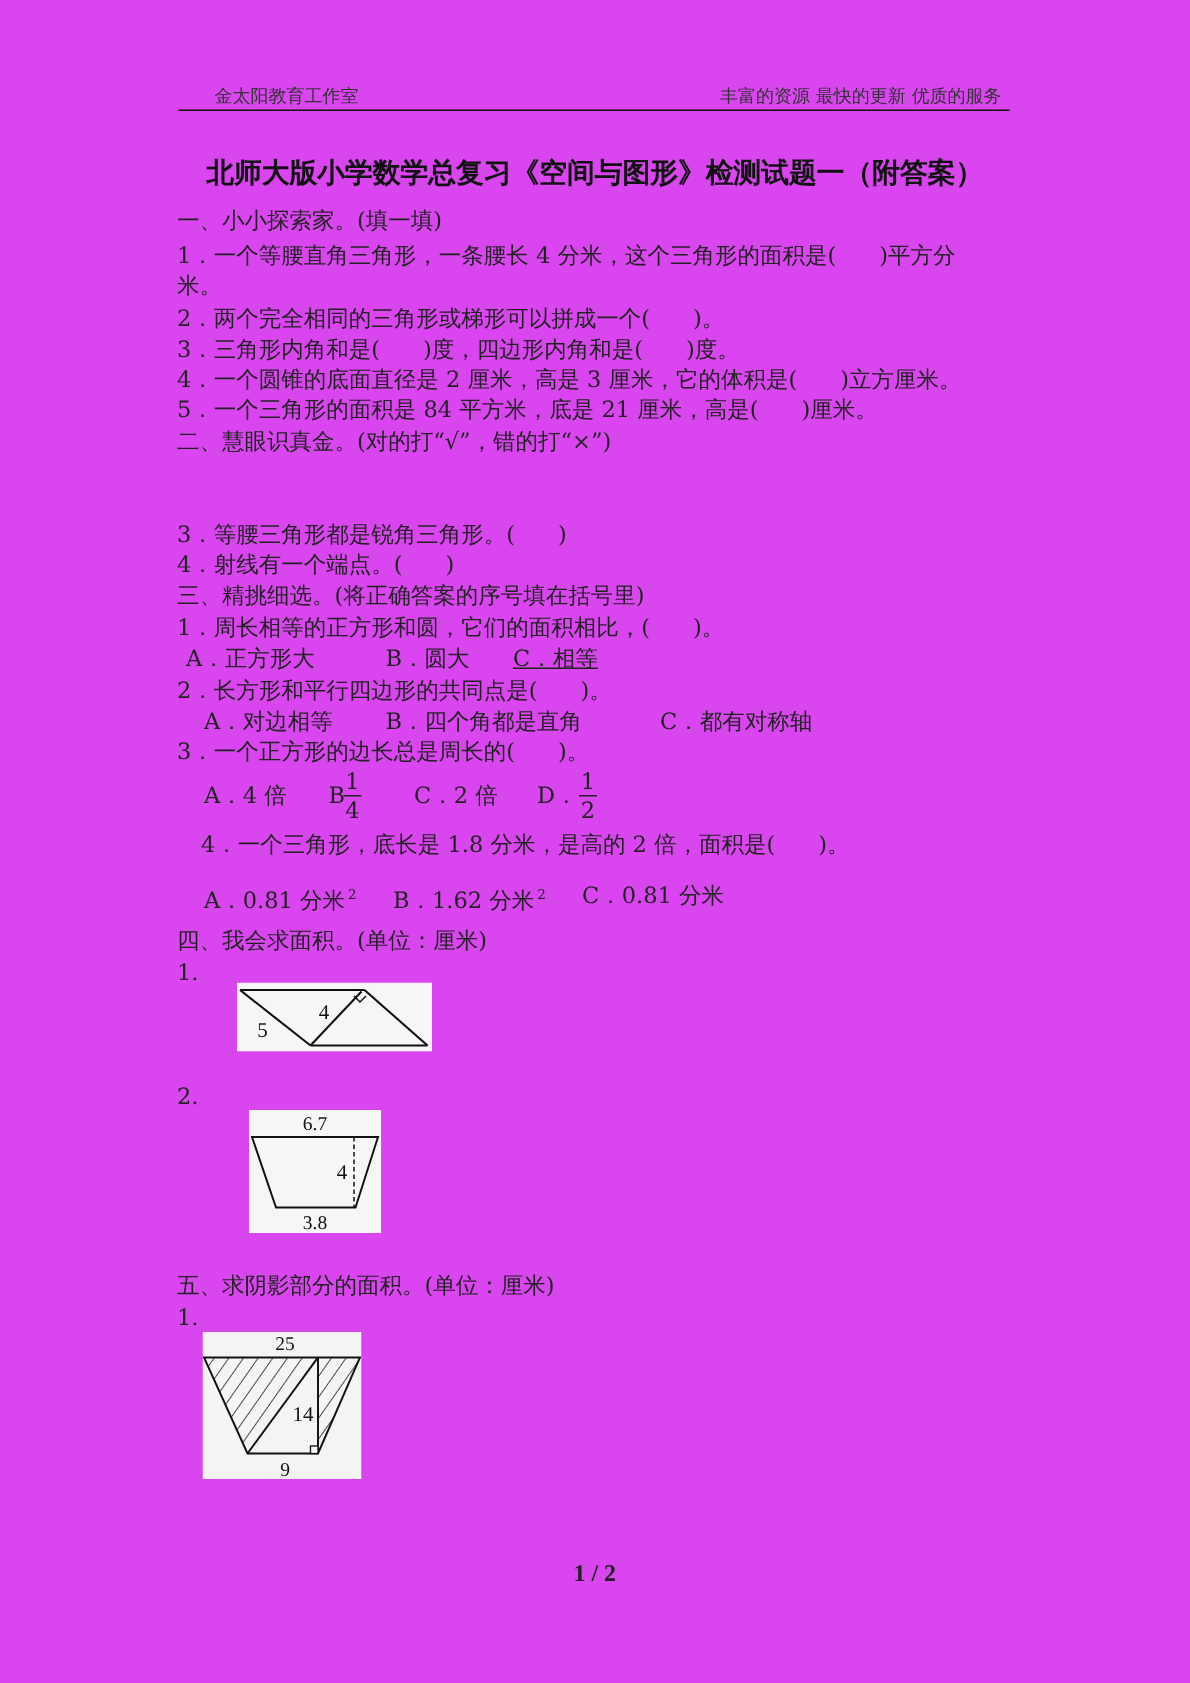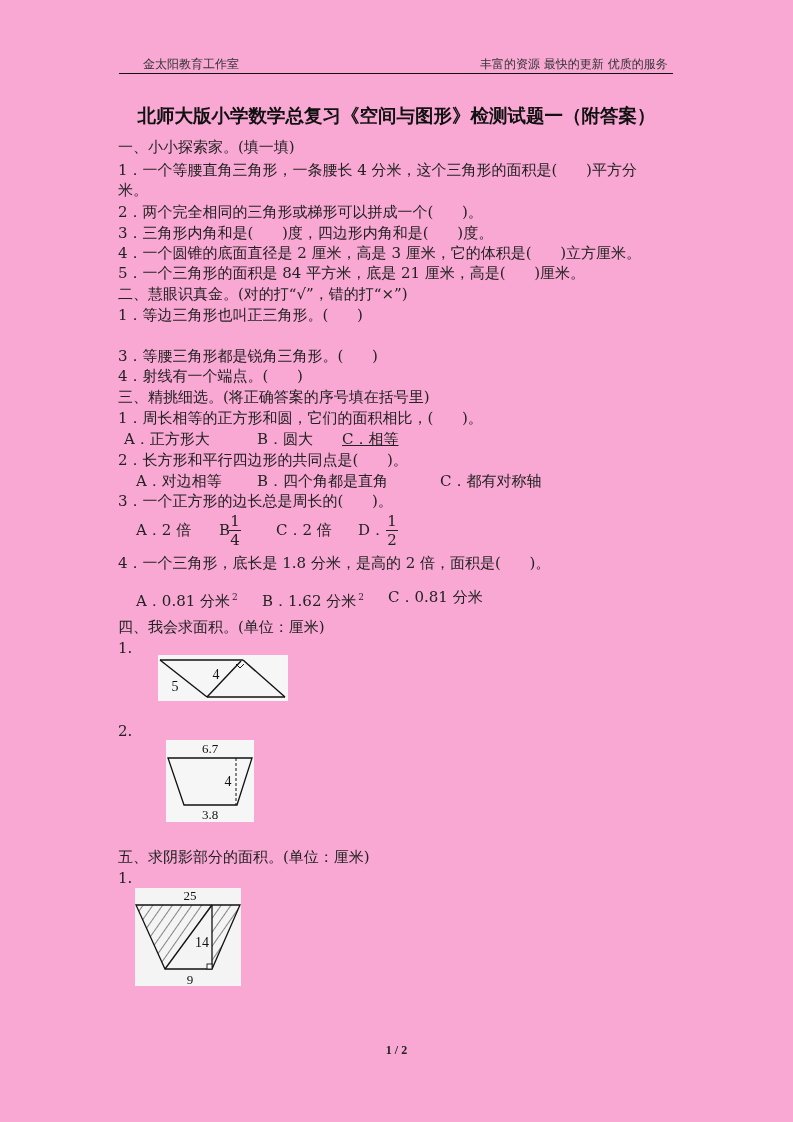--- a/index.html
+++ b/index.html
@@ -1,20 +1,20 @@
 <!DOCTYPE html>
 <html><head>
 <meta charset="utf-8">
 <style>
   html, body { margin: 0; padding: 0; background: #ffffff; }
   #page {
     position: relative;
     width: 793px;
     height: 1122px;
-    background: #f9a8d4;
+    background: #d946ef;
     overflow: hidden;
     font-family: "DejaVu Serif", "Liberation Serif", serif;
     color: #222;
   }
   .hdr {
     position: absolute;
     top: 56px;
     font-size: 12px;
     line-height: 16px;
     color: #333;
@@ -78,21 +78,21 @@
   .fig text {
     font-family: "Liberation Serif", "DejaVu Serif", serif;
     fill: #111;
   }
   #footer {
     position: absolute;
     left: 0;
     width: 793px;
     top: 1042px;
     text-align: center;
-    font-size: 12px;
+    font-size: 16px;
     font-weight: bold;
     line-height: 16px;
     white-space: pre;
     font-family: "Liberation Serif", "DejaVu Serif", serif;
   }
 </style>
 </head>
 <body>
 
 <div id="page">
@@ -105,53 +105,52 @@
 
   <div class="ln" style="top:137px;">一、小小探索家。(填一填)</div>
   <div class="ln" style="top:160px;">1．一个等腰直角三角形，一条腰长 4 分米，这个三角形的面积是(      )平方分</div>
   <div class="ln" style="top:180px;">米。</div>
   <div class="ln" style="top:202px;">2．两个完全相同的三角形或梯形可以拼成一个(      )。</div>
   <div class="ln" style="top:223px;">3．三角形内角和是(      )度，四边形内角和是(      )度。</div>
   <div class="ln" style="top:243px;">4．一个圆锥的底面直径是 2 厘米，高是 3 厘米，它的体积是(      )立方厘米。</div>
   <div class="ln" style="top:263px;">5．一个三角形的面积是 84 平方米，底是 21 厘米，高是(      )厘米。</div>
 
   <div class="ln" style="top:284px;">二、慧眼识真金。(对的打“√”，错的打“×”)</div>
-  <div class="ln" style="top:305px;">1．等边三角形也叫正三角形。(      )</div>
   <div class="ln" style="top:346px;">3．等腰三角形都是锐角三角形。(      )</div>
   <div class="ln" style="top:366px;">4．射线有一个端点。(      )</div>
 
   <div class="ln" style="top:387px;">三、精挑细选。(将正确答案的序号填在括号里)</div>
 
   <div class="ln" style="top:408px;">1．周长相等的正方形和圆，它们的面积相比，(      )。</div>
   <span class="opt" style="left:124px; top:429px;">A．正方形大</span>
   <span class="opt" style="left:257px; top:429px;">B．圆大</span>
   <span class="opt" style="left:342px; top:429px;text-decoration:underline;">C．相等</span>
 
   <div class="ln" style="top:450px;">2．长方形和平行四边形的共同点是(      )。</div>
   <span class="opt" style="left:136px; top:471px;">A．对边相等</span>
   <span class="opt" style="left:257px; top:471px;">B．四个角都是直角</span>
   <span class="opt" style="left:440px; top:471px;">C．都有对称轴</span>
 
   <div class="ln" style="top:491px;">3．一个正方形的边长总是周长的(      )。</div>
-  <span class="opt" style="left:136px; top:520px;">A．2 倍</span>
+  <span class="opt" style="left:136px; top:520px;">A．4 倍</span>
   <span class="opt" style="left:219px; top:520px;">B</span>
   <div class="frac" style="left:229px; top:513px;">
     <div>1</div>
     <div class="bar"></div>
     <div>4</div>
   </div>
   <span class="opt" style="left:276px; top:520px;">C．2 倍</span>
   <span class="opt" style="left:358px; top:520px;">D．</span>
   <div class="frac" style="left:386px; top:513px;">
     <div>1</div>
     <div class="bar"></div>
     <div>2</div>
   </div>
 
-  <div class="ln" style="top:553px;">4．一个三角形，底长是 1.8 分米，是高的 2 倍，面积是(      )。</div>
+  <div class="ln" style="top:553px;margin-left:16px;">4．一个三角形，底长是 1.8 分米，是高的 2 倍，面积是(      )。</div>
   <span class="opt" style="left:136px; top:587px;"><span>A．0.81 分米</span><sup>2</sup></span>
   <span class="opt" style="left:262px; top:587px;"><span>B．1.62 分米</span><sup>2</sup></span>
   <span class="opt" style="left:388px; top:587px;">C．0.81 分米</span>
 
   <div class="ln" style="top:617px;">四、我会求面积。(单位：厘米)</div>
   <div class="ln" style="top:638px;">1.</div>
 
   <svg class="fig" style="left:158px; top:655px;" width="130" height="46">
     <rect x="0" y="0" width="130" height="46" fill="#f6f6f6"></rect>
     <polyline points="2,5 85,5" stroke="#111" stroke-width="1.4" fill="none"></polyline>

